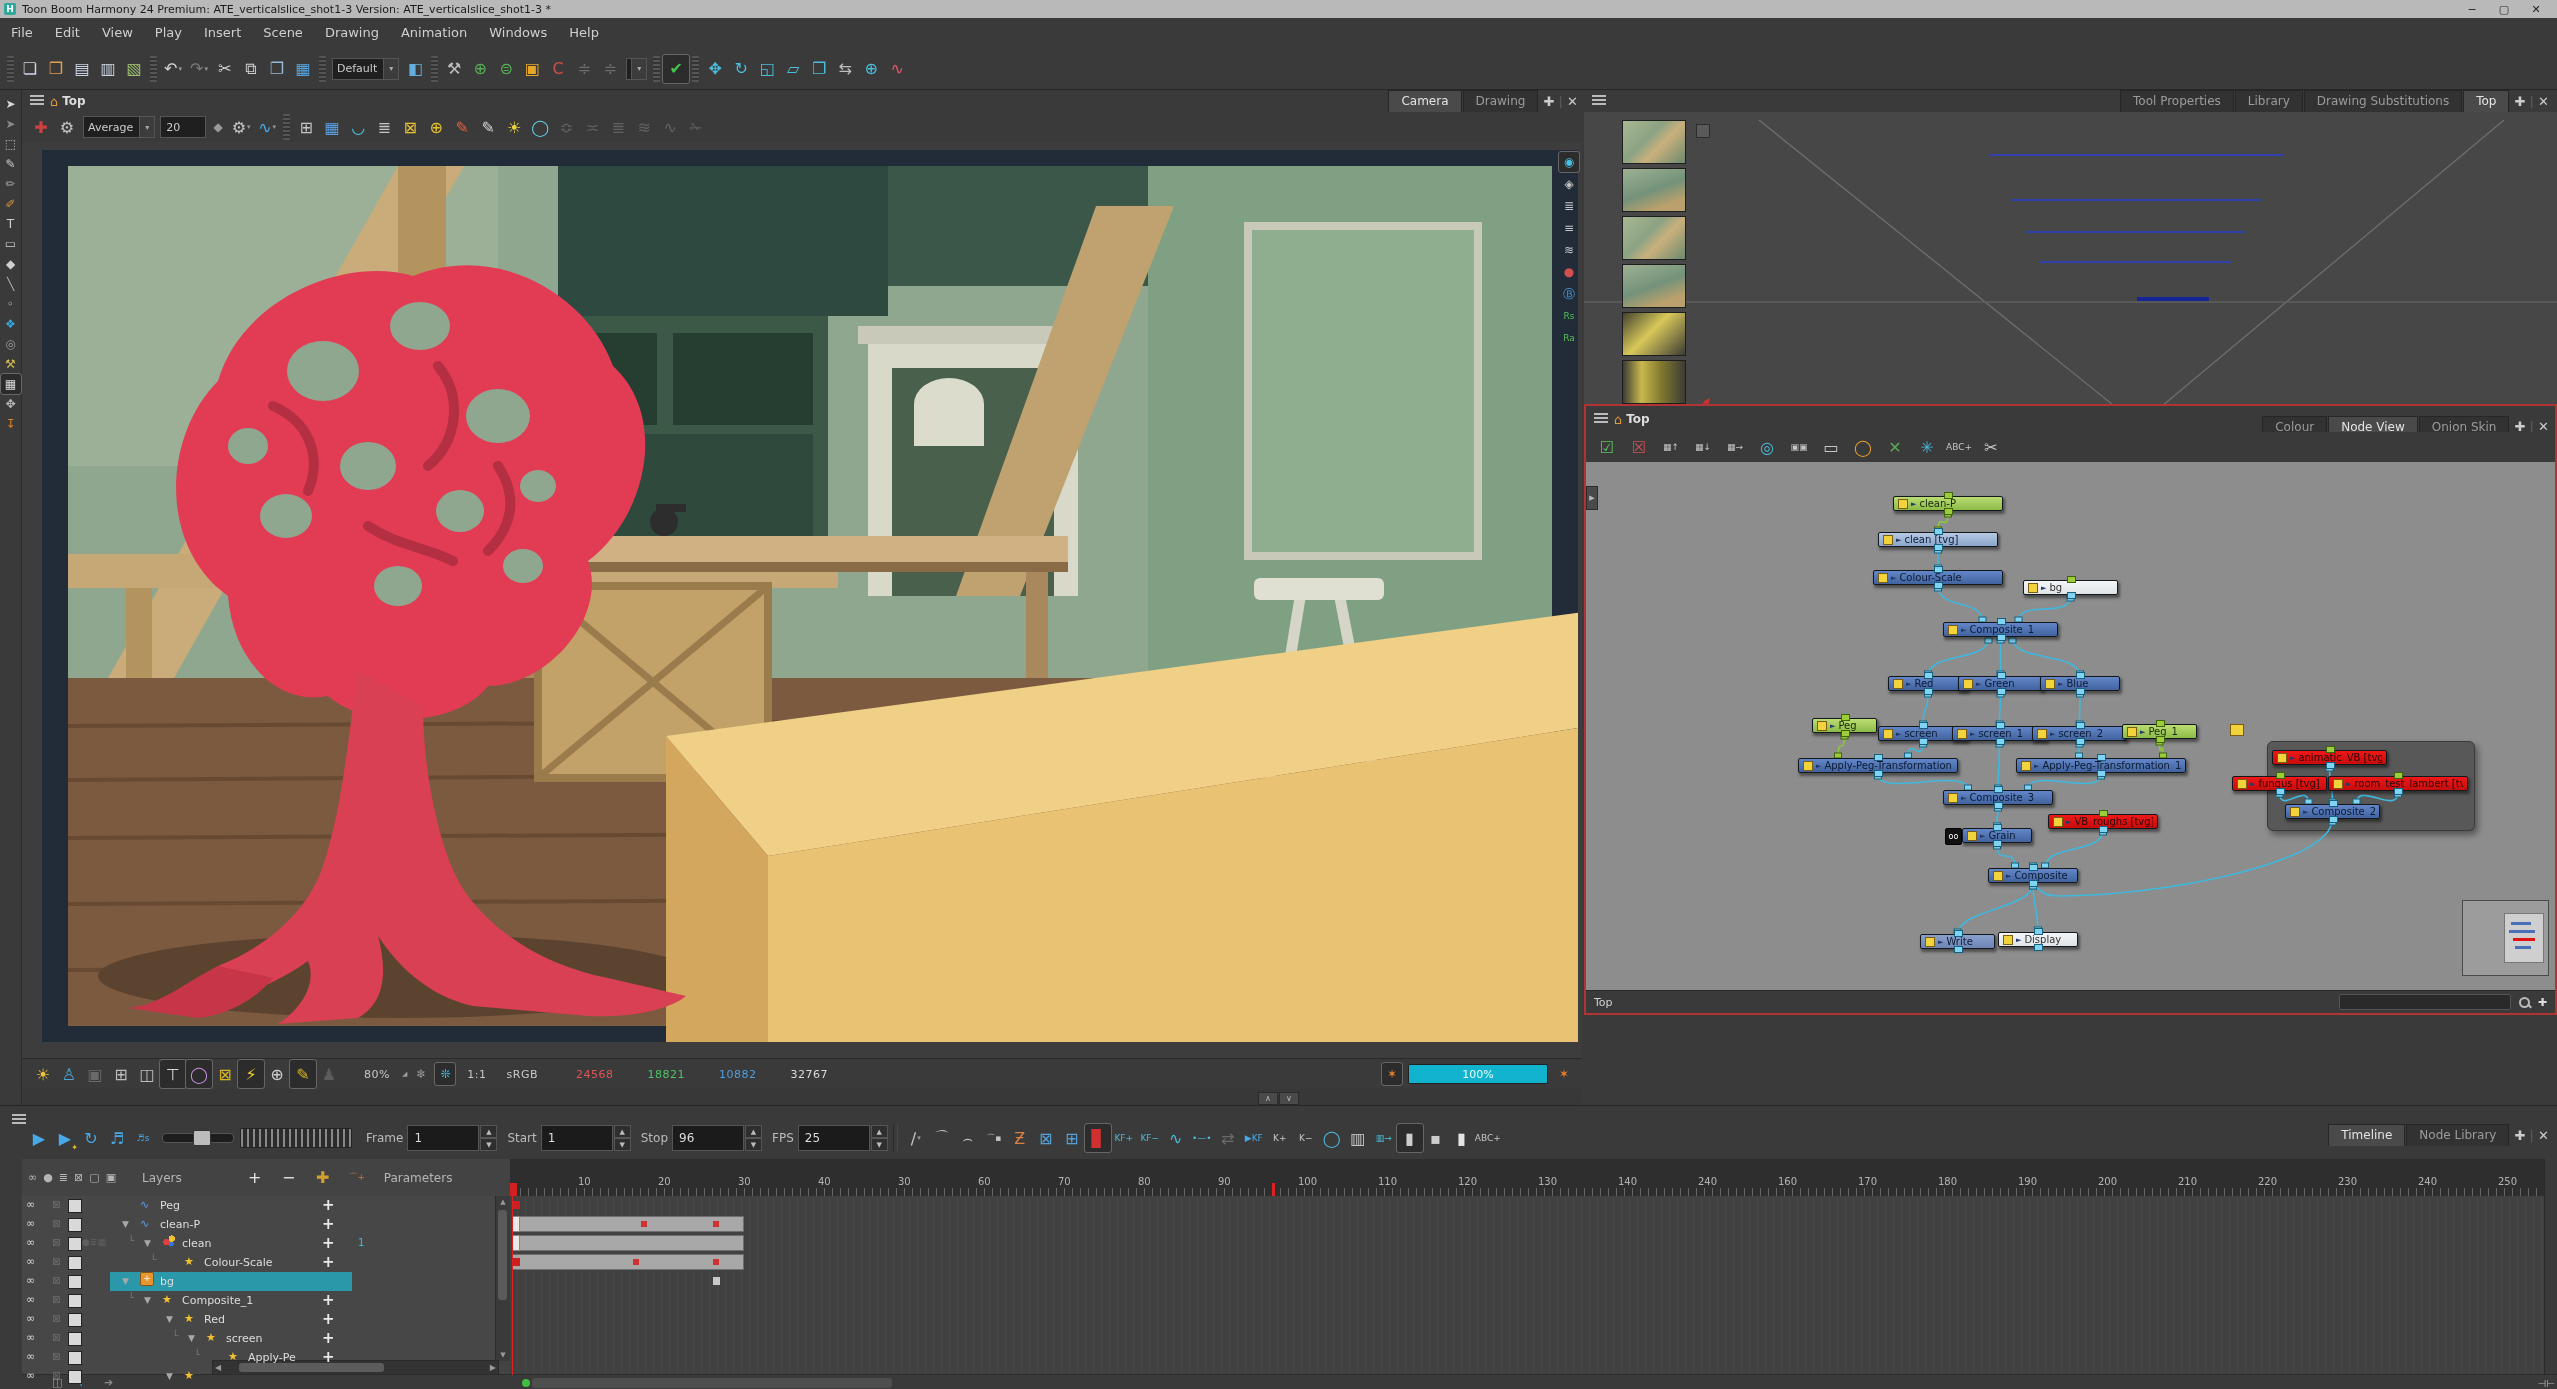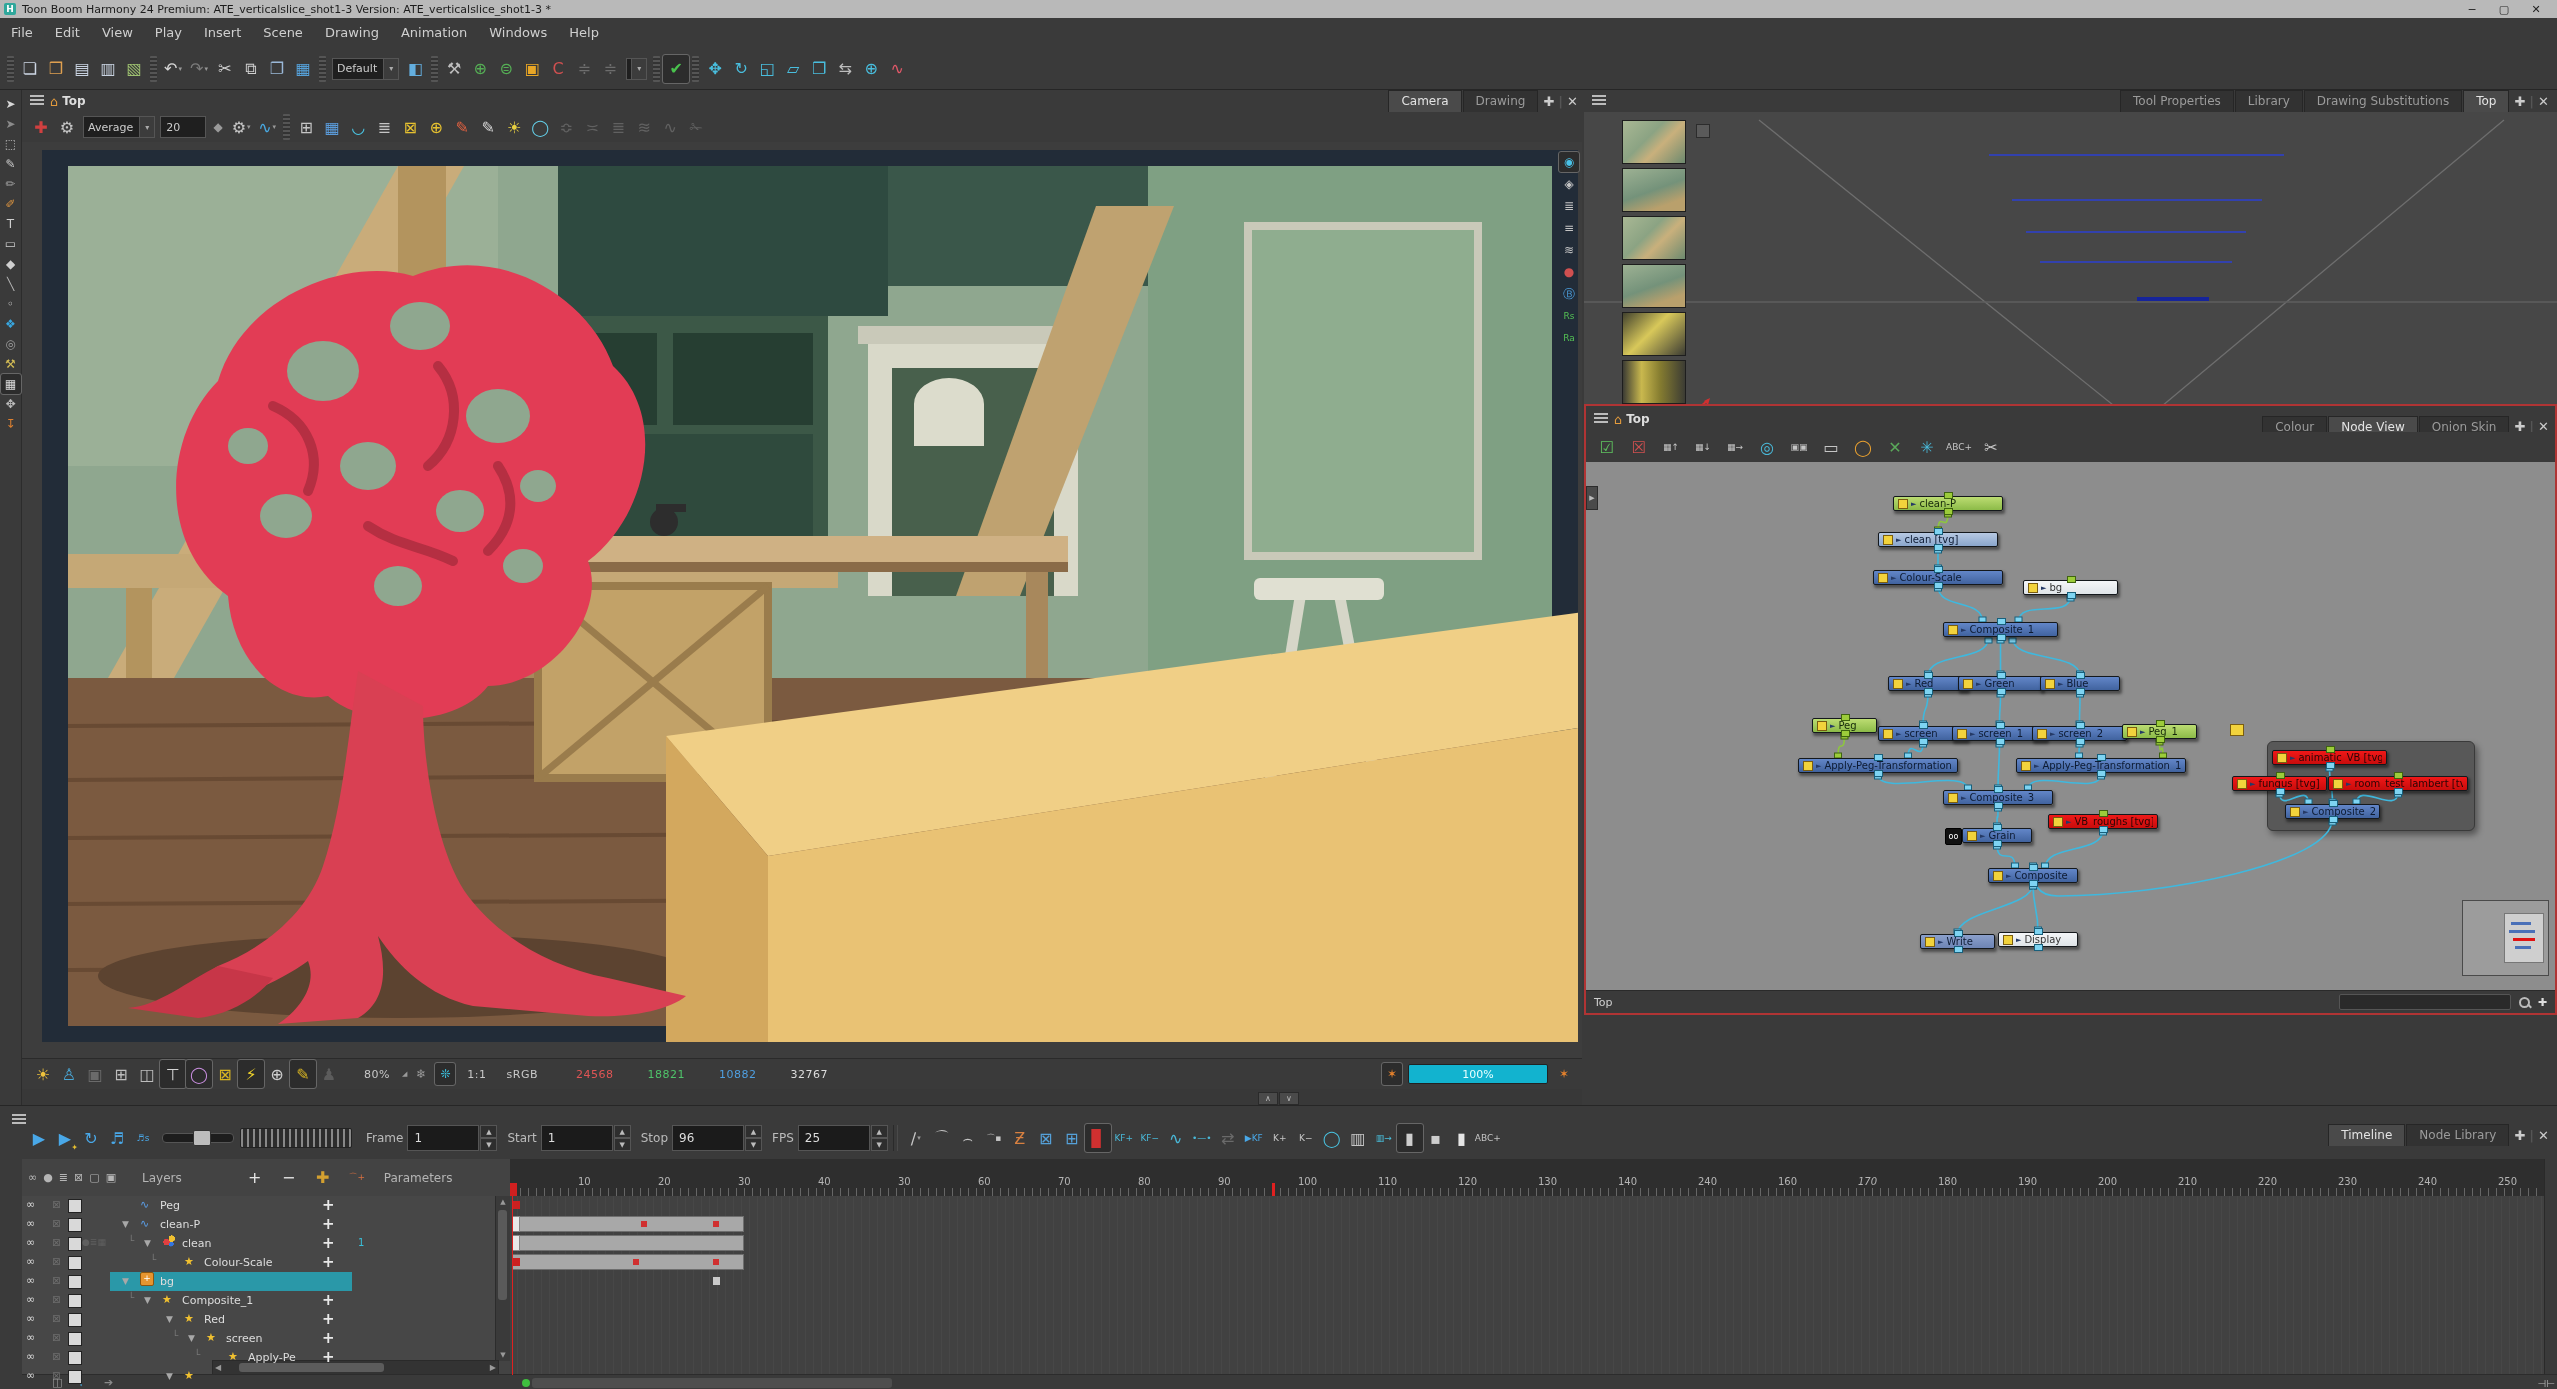--- a/index.html
+++ b/index.html
@@ -1034,21 +1034,21 @@
             <span class="rnum" style="left: 548px;">70</span>
             <span class="rnum" style="left: 628px;">80</span>
             <span class="rnum" style="left: 708px;">90</span>
             <span class="rnum" style="left: 788px;">100</span>
             <span class="rnum" style="left: 868px;">110</span>
             <span class="rnum" style="left: 948px;">120</span>
             <span class="rnum" style="left: 1028px;">130</span>
             <span class="rnum" style="left: 1108px;">140</span>
             <span class="rnum" style="left: 1188px;">240</span>
             <span class="rnum" style="left: 1268px;">160</span>
-            <span class="rnum" style="left: 1348px; font-style: italic;">170</span>
+            <span class="rnum" style="left: 1348px;">170</span>
             <span class="rnum" style="left: 1428px;">180</span>
             <span class="rnum" style="left: 1508px;">190</span>
             <span class="rnum" style="left: 1588px;">200</span>
             <span class="rnum" style="left: 1668px;">210</span>
             <span class="rnum" style="left: 1748px;">220</span>
             <span class="rnum" style="left: 1828px;">230</span>
             <span class="rnum" style="left: 1908px;">240</span>
             <span class="rnum" style="left: 1988px; margin-top: 44px;">250</span>
           </div>
         <div id="trows">

